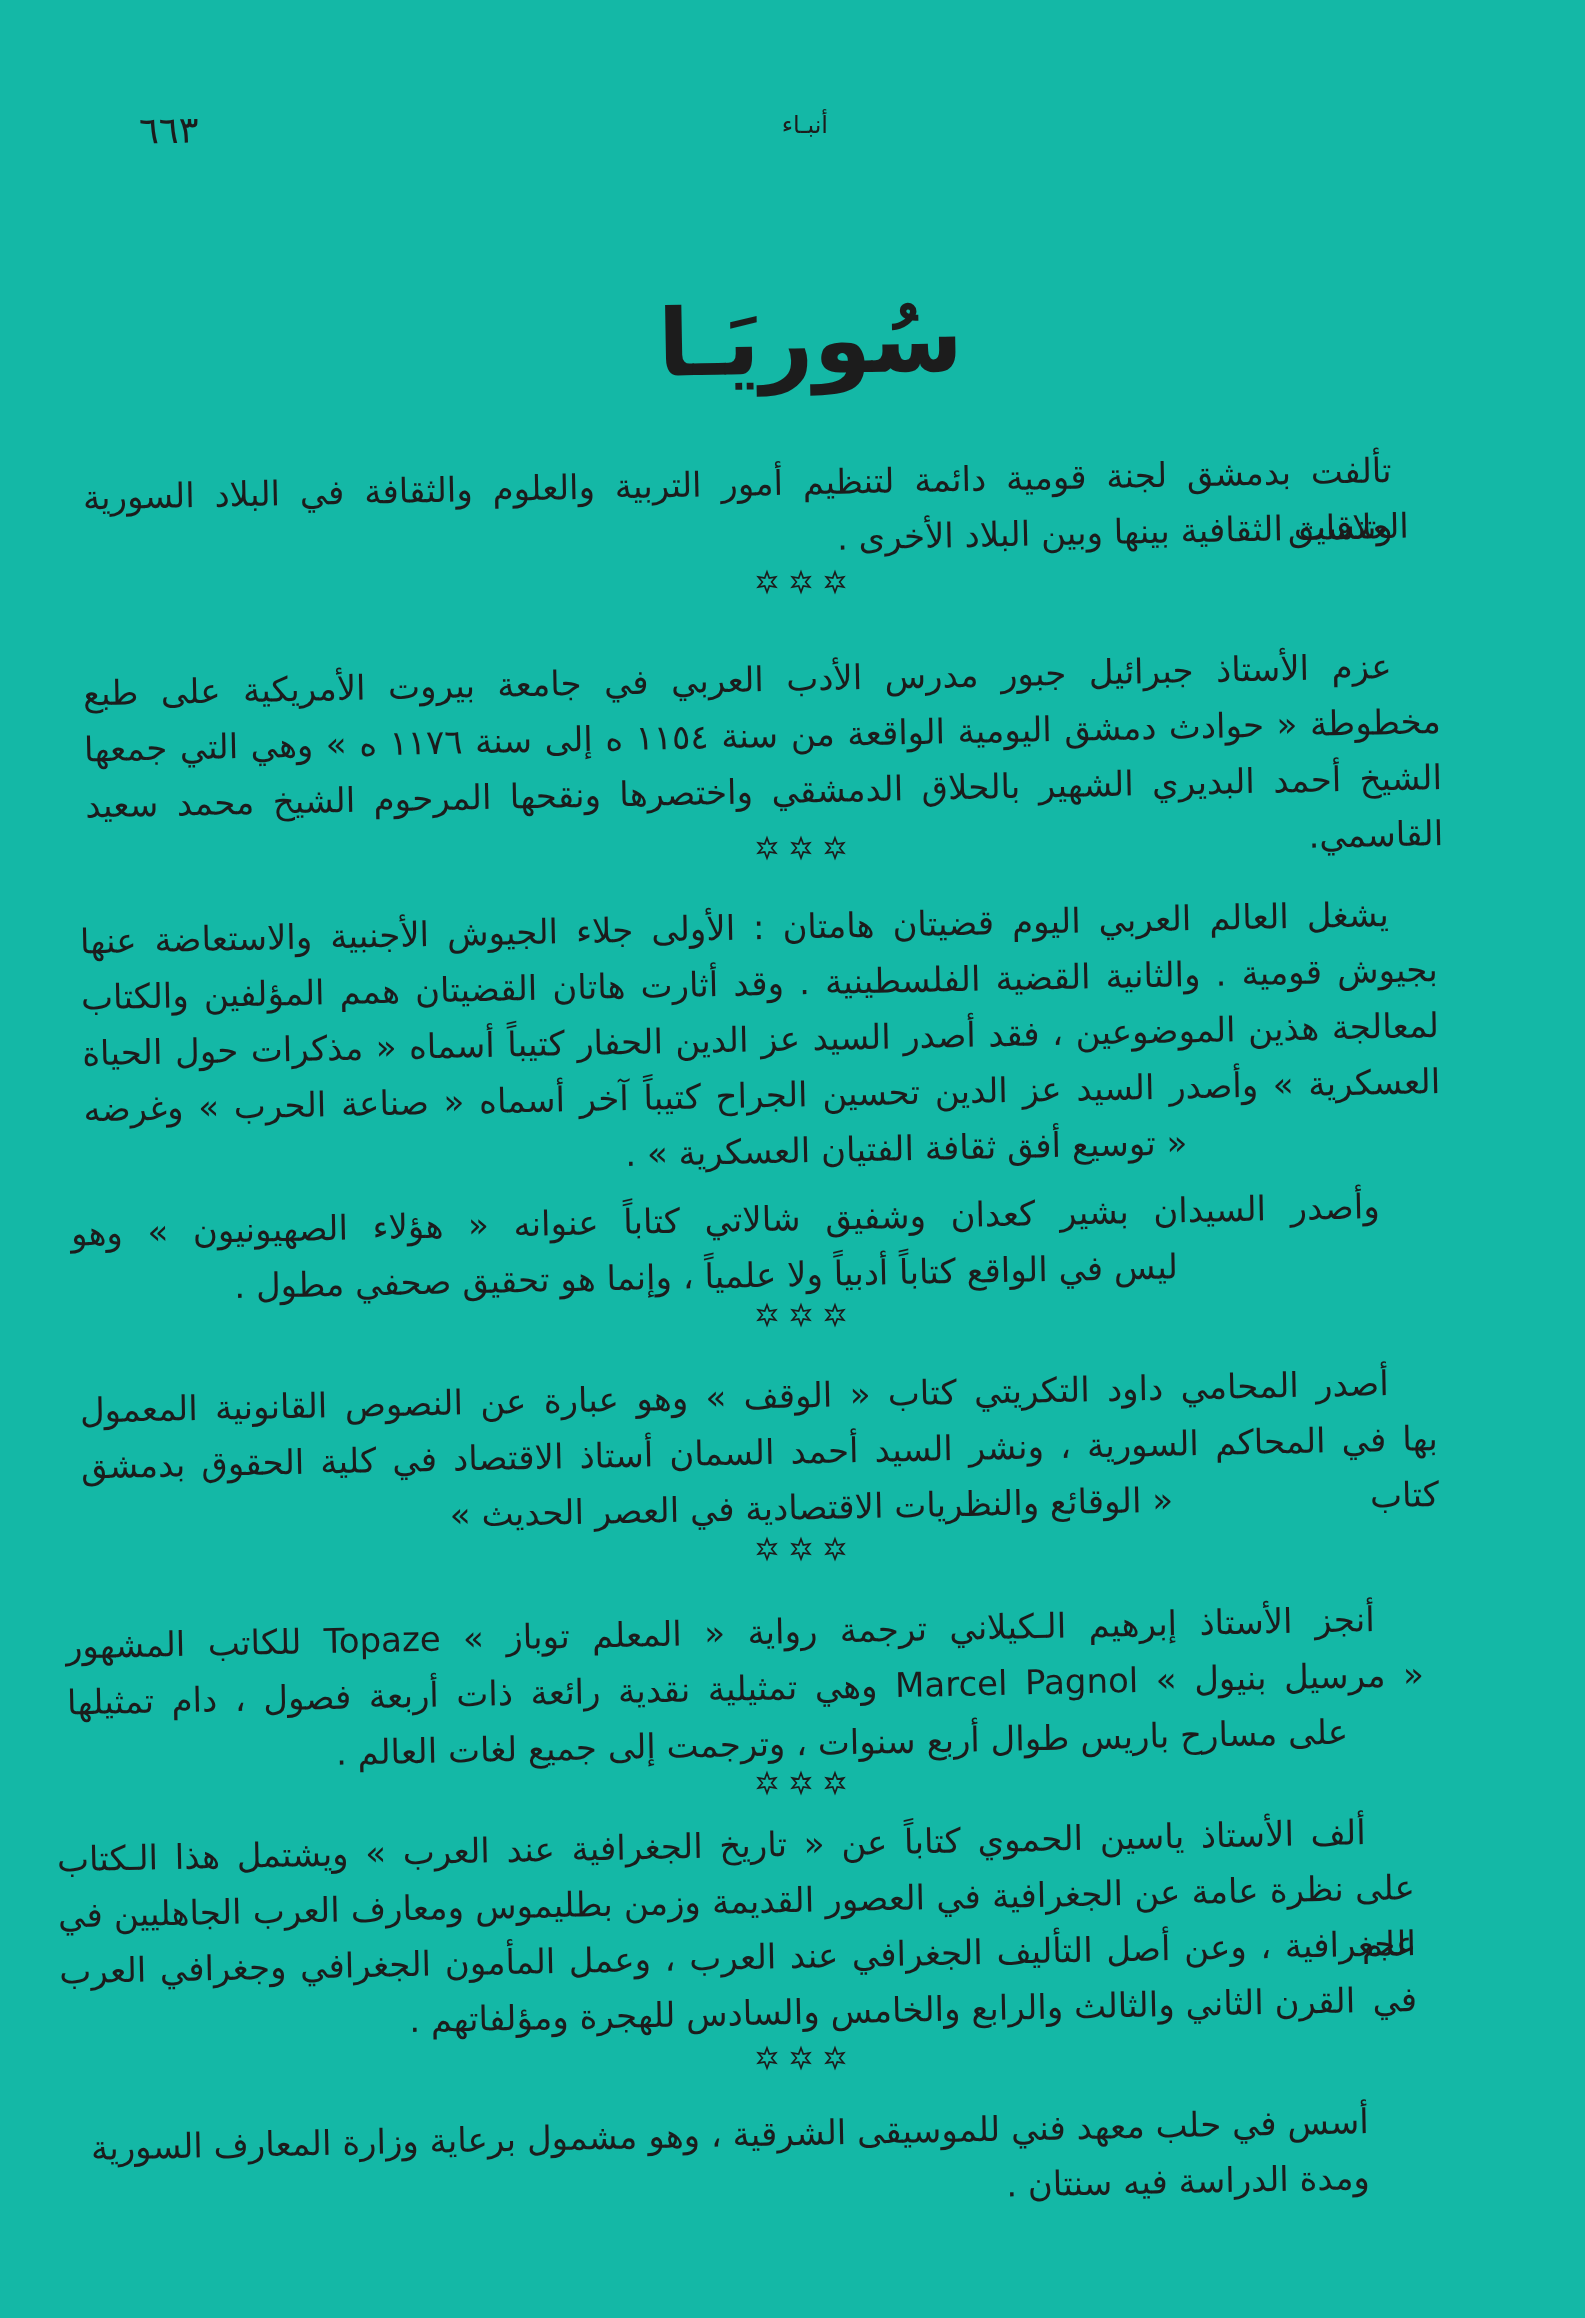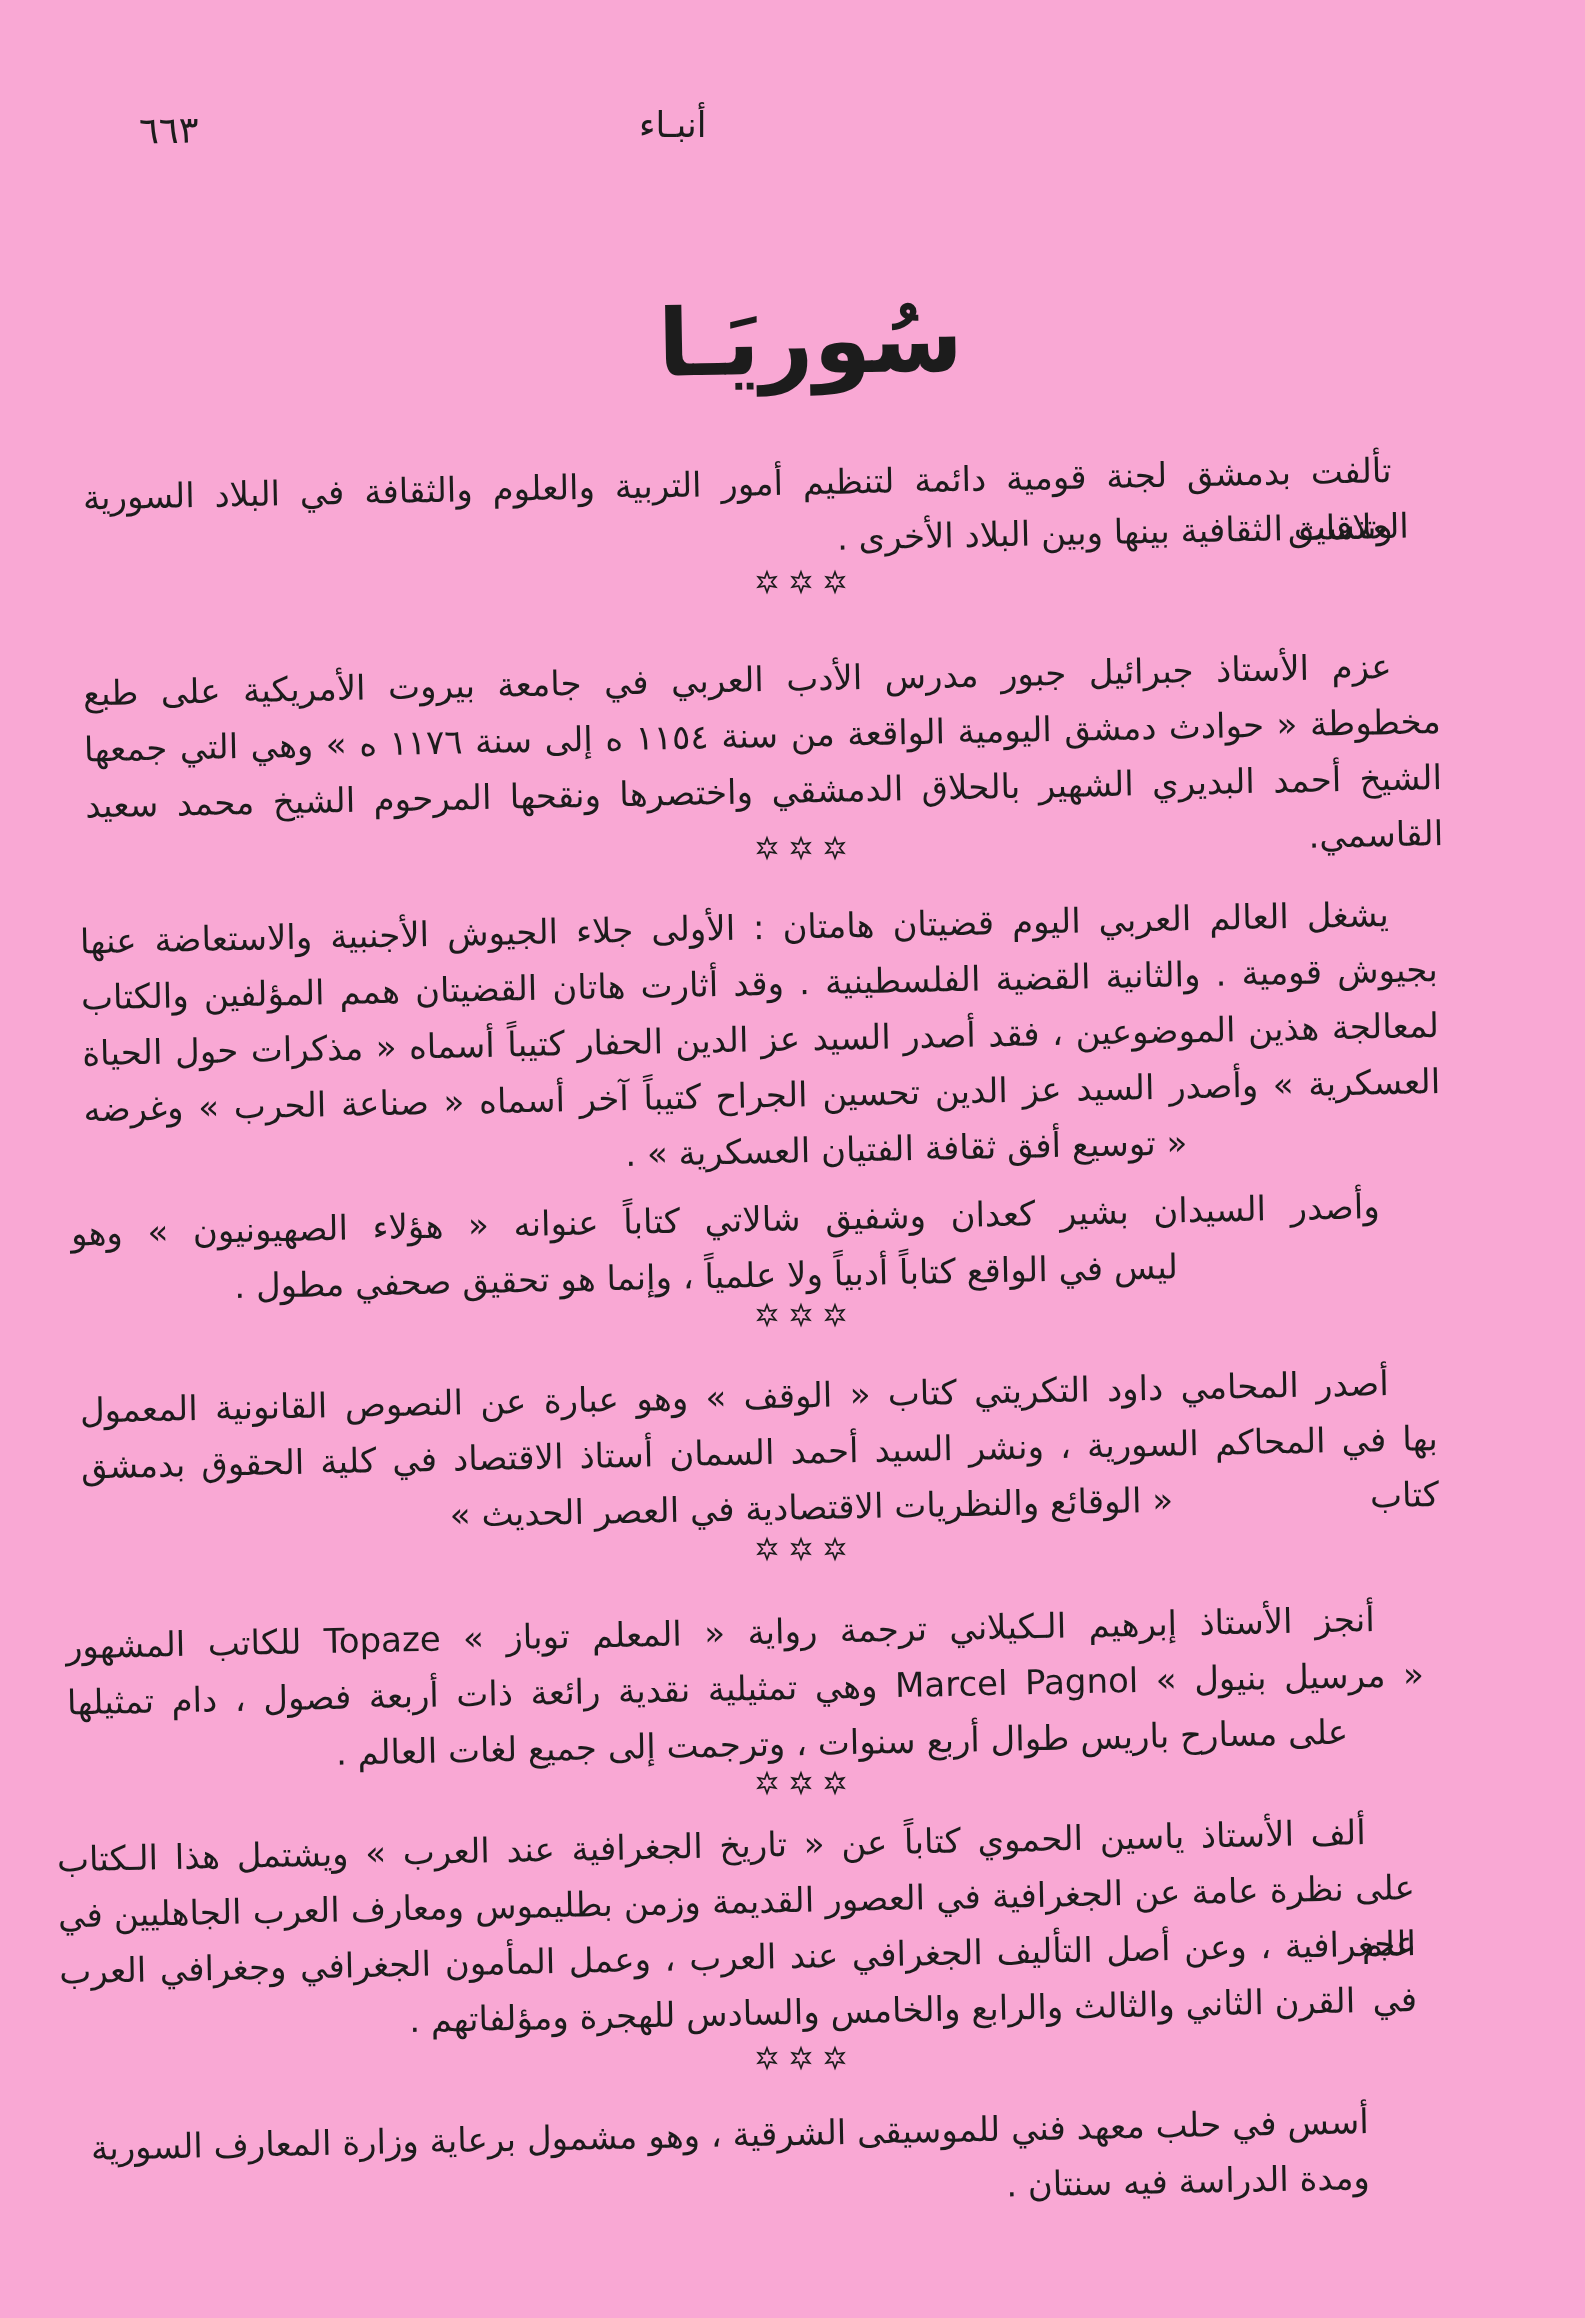--- a/index.html
+++ b/index.html
@@ -1,32 +1,32 @@
 <!DOCTYPE html>
 <html dir="rtl" lang="ar" style="font-size:9.4px"><head>
 <meta charset="utf-8">
 <style>
   html,body{margin:0;padding:0;background:#e8e8e4;}
   .page{
     position:relative;
     width:1586px;height:2319px;
-    background:#f9a8d4;
+    background:#14b8a6;
     color:#1c1c1c;
     font-family:"DejaVu Sans",sans-serif;
     direction:rtl;
     overflow:hidden;
   }
   .page-number{
     position:absolute;top:107px;left:140px;
     font-size:37px;line-height:47px;
     transform:rotate(-1deg);
   }
   .running-header{
     position:absolute;top:99px;left:640px;width:189px;
-    text-align:left;font-size:35px;line-height:53px;
+    text-align:right;font-size:24px;line-height:53px;
   }
   .title{
     position:absolute;top:267px;left:599px;width:425px;margin:0;
     text-align:center;font-weight:bold;
     font-size:93px;line-height:148px;
     transform:rotate(-1deg);
   }
   .para{
     position:absolute;width:1357px;
     transform:rotate(-1.2deg);

